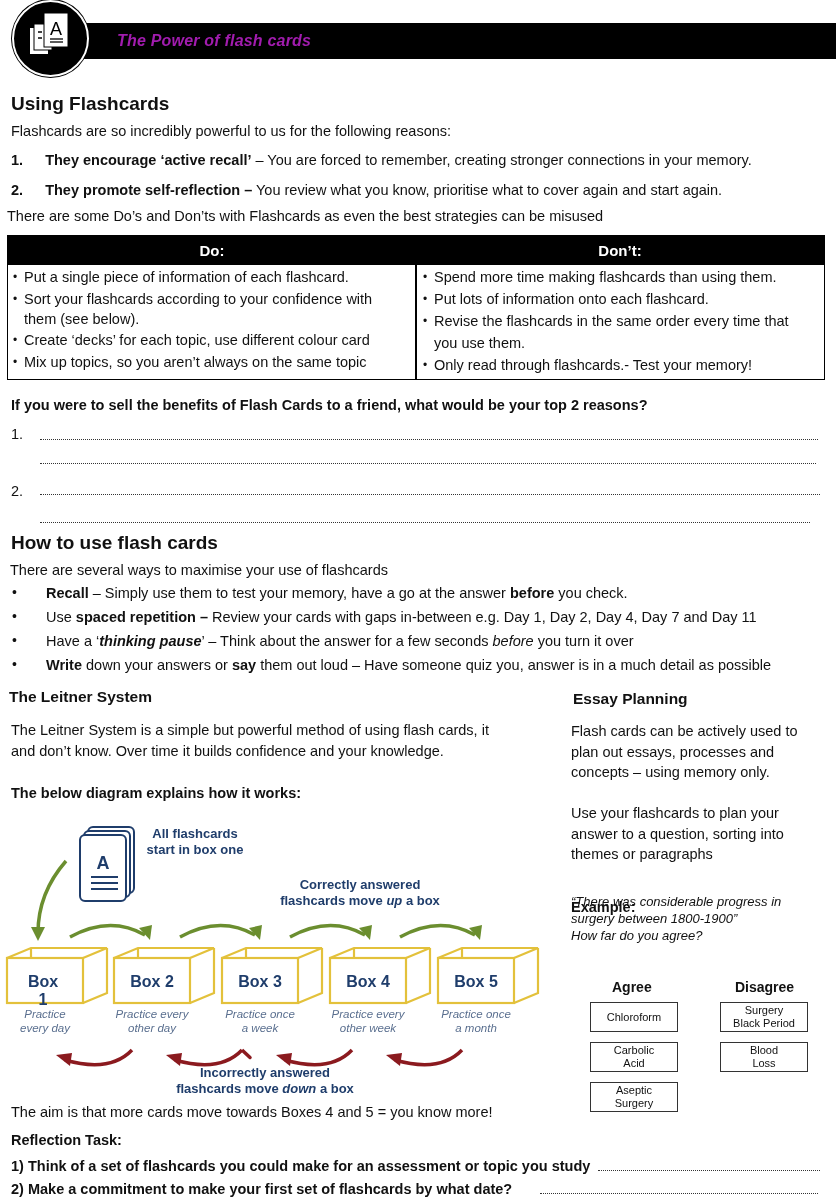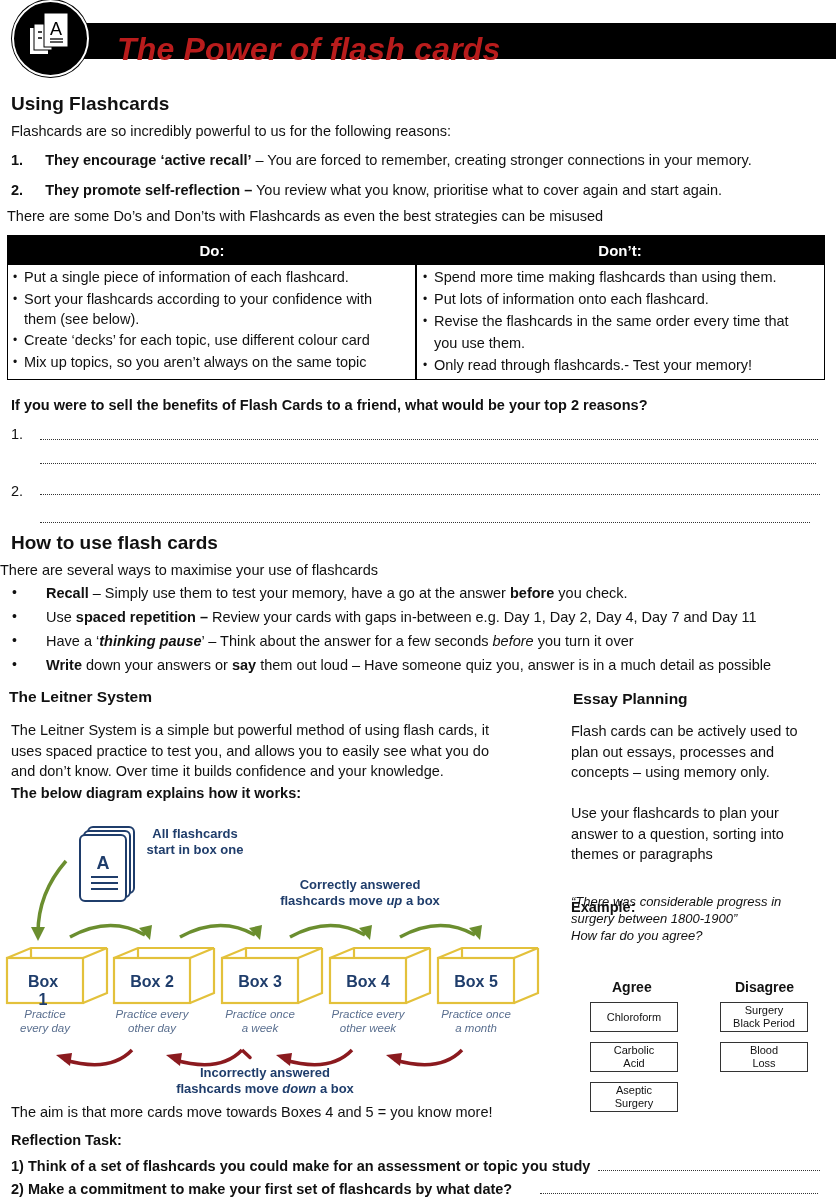--- a/index.html
+++ b/index.html
@@ -2,21 +2,21 @@
 <html><head>
 <meta charset="utf-8">
 <style>
   * { box-sizing: border-box; margin: 0; padding: 0; }
   html, body { width: 836px; height: 1200px; background: #ffffff; overflow: hidden; }
   body { position: relative; font-family: "Liberation Sans", sans-serif; color: #111; }
   .abs { position: absolute; }
 
   
   .title-bar { left: 55px; top: 23px; width: 781px; height: 36px; background: #000; }
-  .title-text { left: 117px; top: 33px; font-size: 32px; font-style: italic; font-weight: bold; color: #b91c1c; line-height: 32px; letter-spacing: 0.2px; }
+  .title-text { left: 117px; top: 25px; font-size: 16px; font-style: italic; font-weight: bold; color: #a21caf; line-height: 32px; letter-spacing: 0.2px; }
   .logo-circle { left: 12px; top: 0px; width: 77px; height: 77px; border-radius: 50%; background: #000; border: 2px solid #fff; box-shadow: 0 0 0 1px #000; }
 
   .h2 { font-size: 19px; font-weight: bold; color: #111; }
   .txt { font-size: 14.5px; line-height: 18px; color: #111; white-space: nowrap; }
   .b { font-weight: bold; }
   .i { font-style: italic; }
 
   
   .dd-table { left: 7px; top: 235px; width: 818px; height: 145px; border: 1.5px solid #000; }
   .dd-head { position: absolute; top: 0; height: 29px; background: #000; color: #fff; font-weight: bold; font-size: 15px; text-align: center; line-height: 29px; }
@@ -96,21 +96,21 @@
 
 <div class="abs txt b" style="left:11px; top:396px;">If you were to sell the benefits of Flash Cards to a friend, what would be your top 2 reasons?</div>
 <div class="abs txt" style="left:11px; top:425px;">1.</div>
 <div class="abs dots" style="left:40px; top:439px; width:778px;"></div>
 <div class="abs dots" style="left:40px; top:463px; width:776px;"></div>
 <div class="abs txt" style="left:11px; top:482px;">2.</div>
 <div class="abs dots" style="left:40px; top:494px; width:780px;"></div>
 <div class="abs dots" style="left:40px; top:522px; width:770px;"></div>
 
 <div class="abs h2" style="left:11px; top:532px;">How to use flash cards</div>
-<div class="abs txt" style="left:0; top:561px;text-align:right;">There are several ways to maximise your use of flashcards</div>
+<div class="abs txt" style="left:10px; top:561px;text-align:right;">There are several ways to maximise your use of flashcards</div>
 
 <div class="abs" style="left:0; top:584px; width:836px;">
   <div class="bullet-row" style="position:absolute; top:0; left:46px;">
     <span class="b">Recall</span><span> – Simply use them to test your memory, have a go at the answer </span><span class="b">before</span><span> you check.</span>
   </div>
   <div class="bullet-row" style="position:absolute; top:24px; left:46px;">
     <span>Use </span><span class="b">spaced repetition –</span><span> Review your cards with gaps in-between e.g. Day 1, Day 2, Day 4, Day 7 and Day 11</span>
   </div>
   <div class="bullet-row" style="position:absolute; top:48px; left:46px;">
     <span>Have a ‘</span><span class="b i">thinking pause</span><span>’ – Think about the answer for a few seconds </span><span class="i">before</span><span> you turn it over</span>
@@ -120,21 +120,20 @@
   </div>
   <span class="bullet-dot" style="top:0;">•</span>
   <span class="bullet-dot" style="top:24px;">•</span>
   <span class="bullet-dot" style="top:48px;">•</span>
   <span class="bullet-dot" style="top:72px;">•</span>
 </div>
 
 <div class="abs b" style="left:9px; top:688px; font-size:15.5px;">The Leitner System</div>
 <div class="abs" style="left:11px; top:720px; font-size:14.5px; line-height:20.5px; white-space:nowrap;">
   <div>The Leitner System is a simple but powerful method of using flash cards, it</div>
-  <div>uses spaced practice to test you, and allows you to easily see what you do</div>
   <div>and don’t know. Over time it builds confidence and your knowledge.</div>
 </div>
 <div class="abs txt b" style="left:11px; top:784px;">The below diagram explains how it works:</div>
 
 <div class="abs" style="left:0; top:815px; width:545px; height:285px;">
   <svg class="abs" style="left:0; top:0;" width="545" height="285" viewBox="0 0 545 285">
 
     <g fill="#fff" stroke="#1f3d6b" stroke-width="2">
       <rect x="88" y="12" width="46" height="66" rx="5"></rect>
       <rect x="84" y="16" width="46" height="66" rx="5"></rect>

